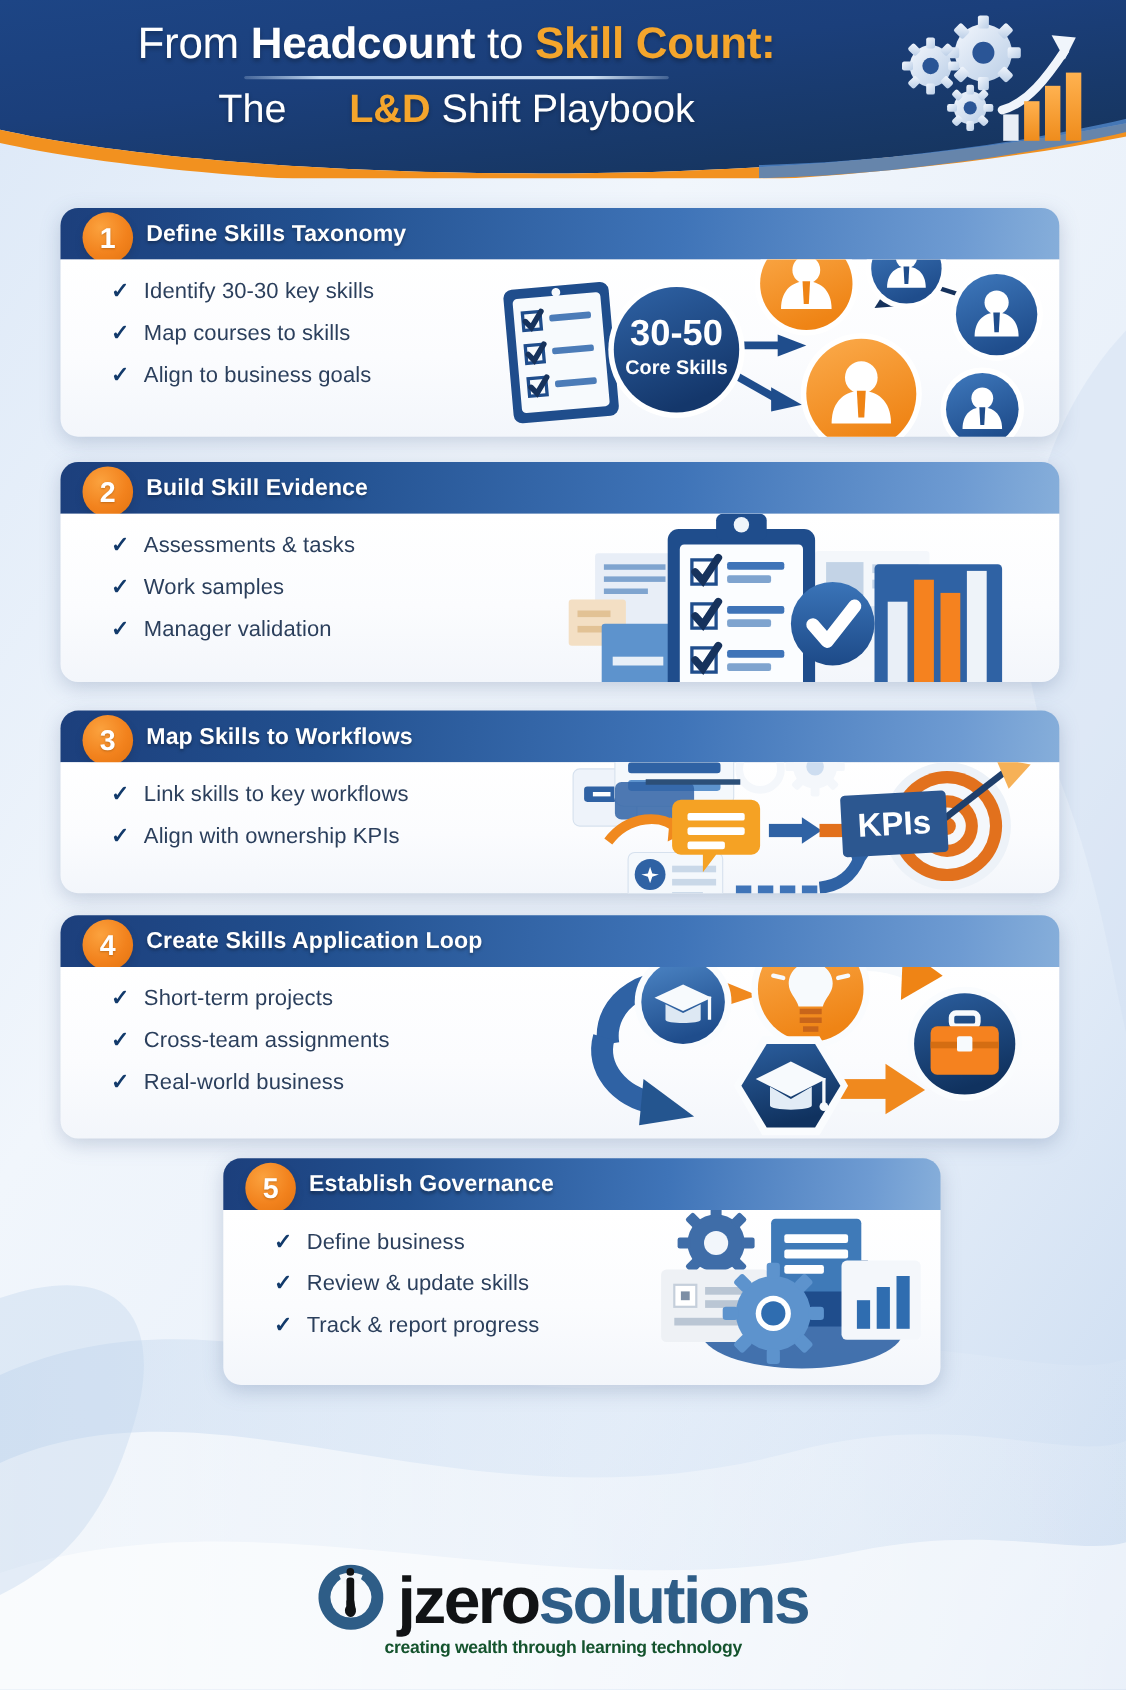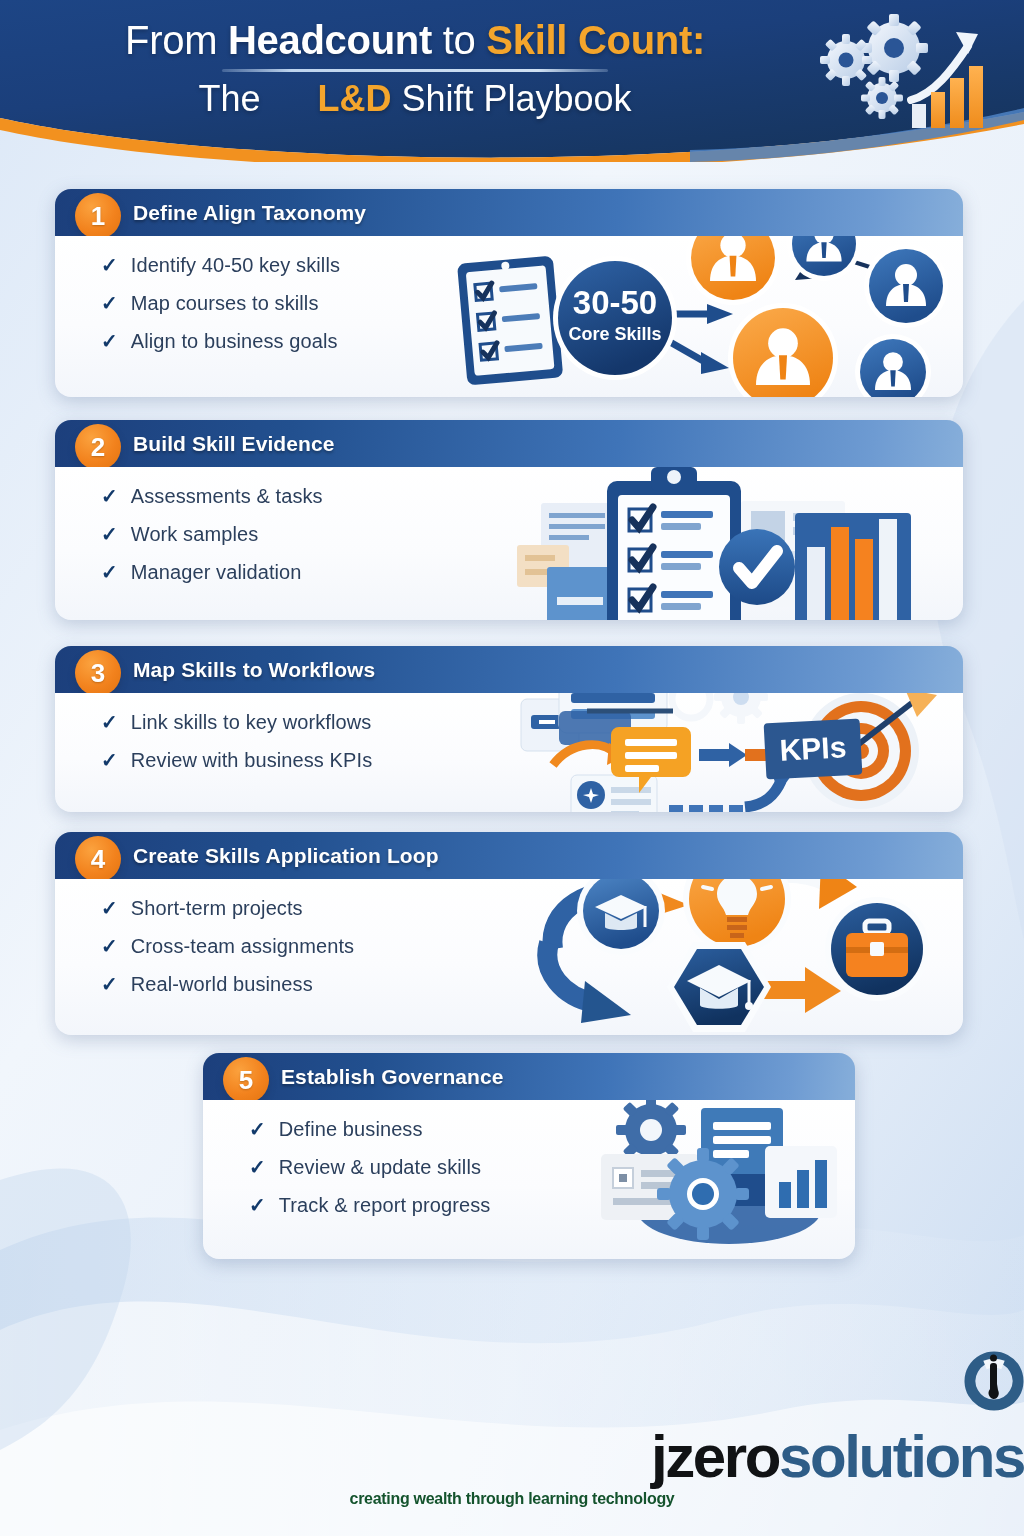--- a/index.html
+++ b/index.html
@@ -160,24 +160,23 @@
   
   .footer {
     position: absolute;
     left: 0; bottom: 28px;
     width: 1024px;
     text-align: center;
     z-index: 6;
   }
   .logo-row {
     display: flex;
-    align-items: flex-end;
+    align-items: center;
     justify-content: center;
     gap: 12px;
-    flex-direction: column;
   }
   .logo-word {
     font-size: 60px;
     font-weight: 700;
     letter-spacing: -2.4px;
     line-height: 1;
   }
   .logo-word .dark { color: #111315; }
   .logo-word .blue { color: #2e5d87; }
   .logo-tagline {
@@ -305,21 +304,21 @@
       <rect x="153" y="58" width="14" height="62" fill="url(#barG)"></rect>
     </svg>
   </div>
 </div>
 
 <div class="cards">
 
   <div class="card" style="left:55px; top:189px; width:908px; height:208px;">
     <div class="card-head">
       <div class="step-badge">1</div>
-      <div class="card-title">Define Align Taxonomy</div>
+      <div class="card-title">Define Skills Taxonomy</div>
     </div>
     <div class="card-body">
       <div class="card-art" style="right:0px; top:-40px; width:520px; height:248px;">
         <svg viewBox="0 0 520 248">
           <defs>
             <linearGradient id="orbOr" x1="0" y1="0" x2="0.4" y2="1">
               <stop offset="0%" stop-color="#fbab4c"></stop>
                 <stop offset="100%" stop-color="#ef8415"></stop>
             </linearGradient>
             <linearGradient id="orbBl" x1="0" y1="0" x2="0.4" y2="1">
@@ -408,21 +407,21 @@
               <circle cx="0" cy="-11" r="11"></circle>
               <path d="M-20,20 C-20,4 -10,-2 0,-2 C10,-2 20,4 20,20 Z"></path>
               <path d="M-3,-2 L3,-2 L2,16 L-2,16 Z" fill="#1f4d8c"></path>
             </g>
           </g>
         </svg>
       </div>
       <div class="bullets">
         <div class="bullet">
             <span class="tick">✓</span>
-            <span class="txt">Identify 40-50 key skills</span>
+            <span class="txt">Identify 30-30 key skills</span>
           </div>
         <div class="bullet">
             <span class="tick">✓</span>
             <span class="txt">Map courses to skills</span>
           </div>
         <div class="bullet">
             <span class="tick">✓</span>
             <span class="txt">Align to business goals</span>
           </div>
       </div>
@@ -602,21 +601,21 @@
           </g>
         </svg>
       </div>
       <div class="bullets">
         <div class="bullet">
             <span class="tick">✓</span>
             <span class="txt">Link skills to key workflows</span>
           </div>
         <div class="bullet">
             <span class="tick">✓</span>
-            <span class="txt">Review with business KPIs</span>
+            <span class="txt">Align with ownership KPIs</span>
           </div>
       </div>
     </div>
   </div>
 
   <div class="card" style="left:55px; top:832px; width:908px; height:203px;">
     <div class="card-head">
       <div class="step-badge">4</div>
       <div class="card-title">Create Skills Application Loop</div>
     </div>

